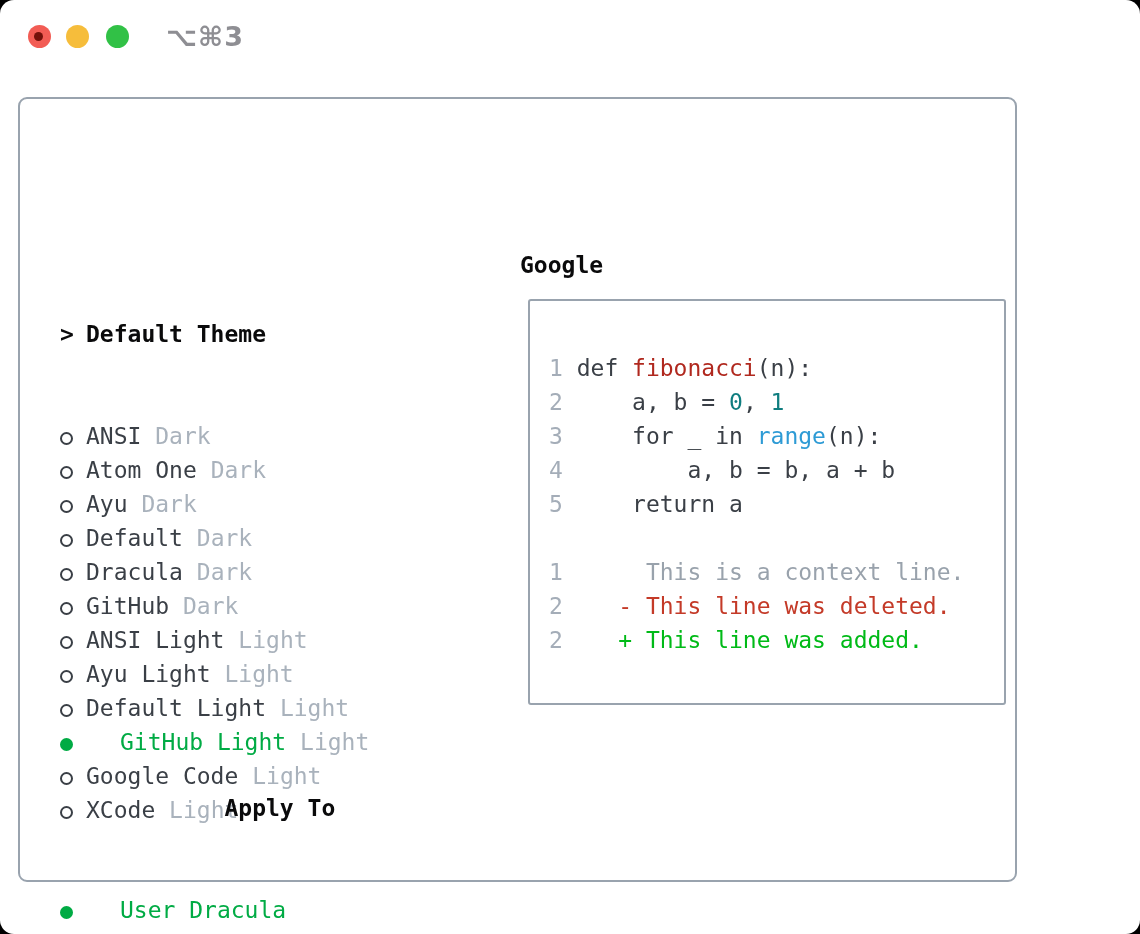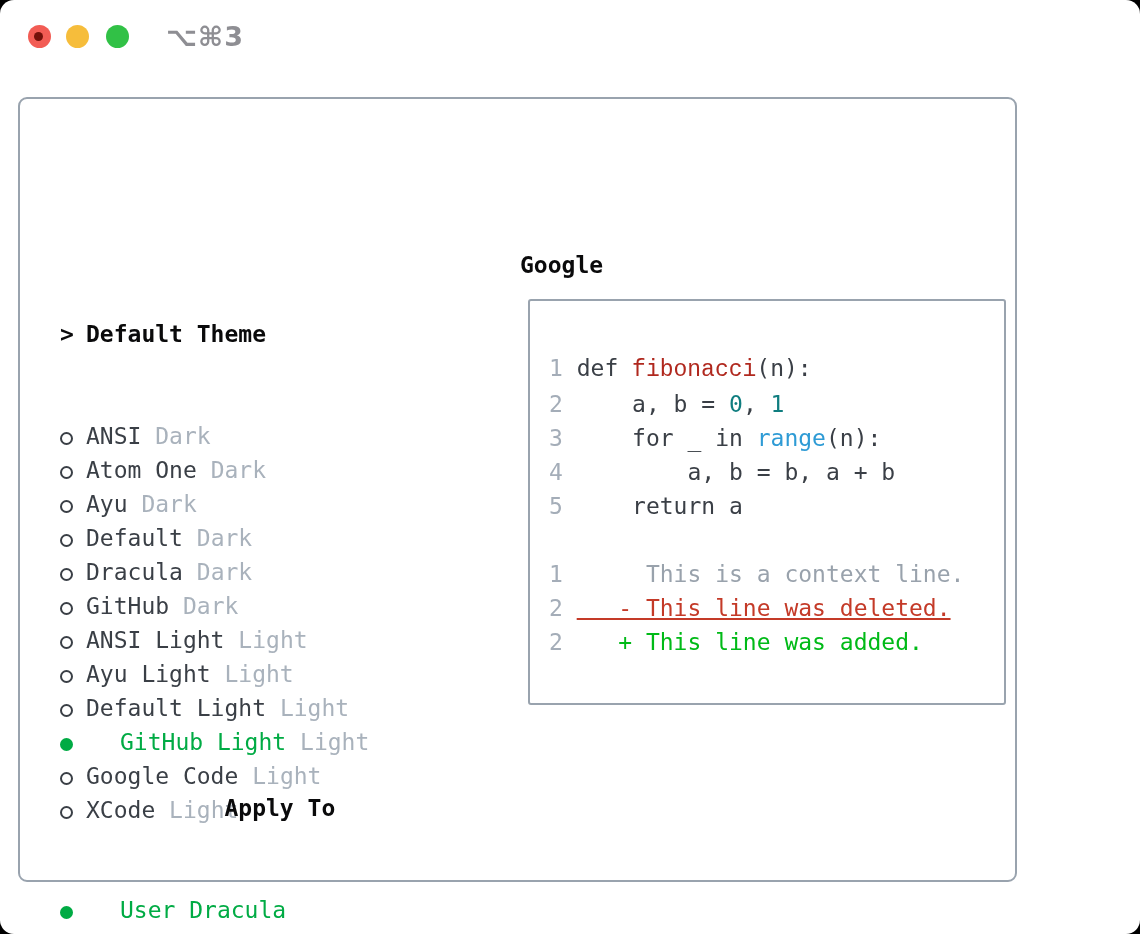--- a/index.html
+++ b/index.html
@@ -65,25 +65,25 @@
   .preview-box{
     position:absolute;left:508px;top:200px;width:474px;height:402px;
     border:2px solid var(--border);border-radius:3px;background:#fff;
   }
   .preview-content{
     position:absolute;left:19px;top:50px;
     font-size:23px;line-height:34px;white-space:pre;
   }
   .ln{display:inline-block;width:2ch;color:var(--lnum);}
   .tok-code{color:var(--ink);}
-  .tok-func{color:var(--func-red);font-family:Liberation Mono, monospace;}
+  .tok-func{color:var(--func-red);}
   .tok-num{color:var(--num-teal);}
   .tok-builtin{color:var(--builtin-blue);}
   .tok-context{color:var(--ctx);}
-  .tok-deleted{color:var(--del);text-decoration:underline;}
+  .tok-deleted{color:var(--del);}
   .tok-added{color:var(--add);}
 </style>
 </head>
 <body>
 
 <div class="window">
 
   <button class="tl tl-close">
       <span class="dot"></span>
     </button>

